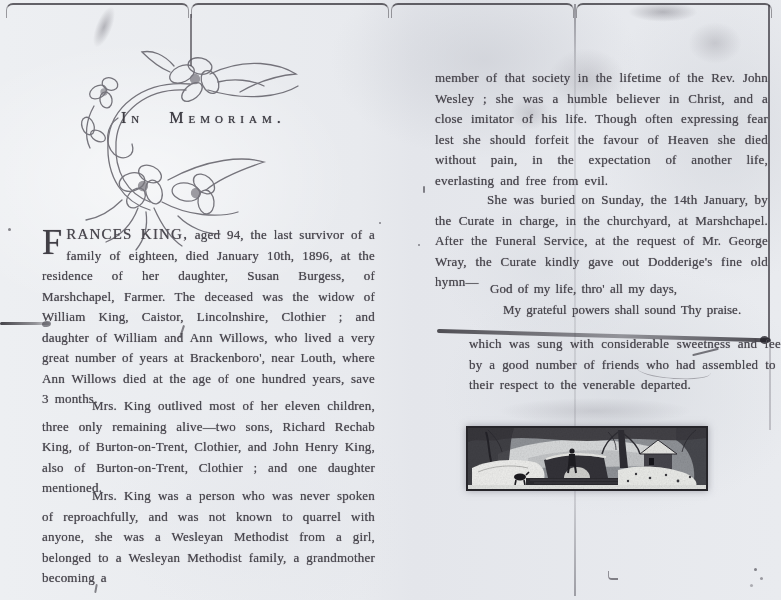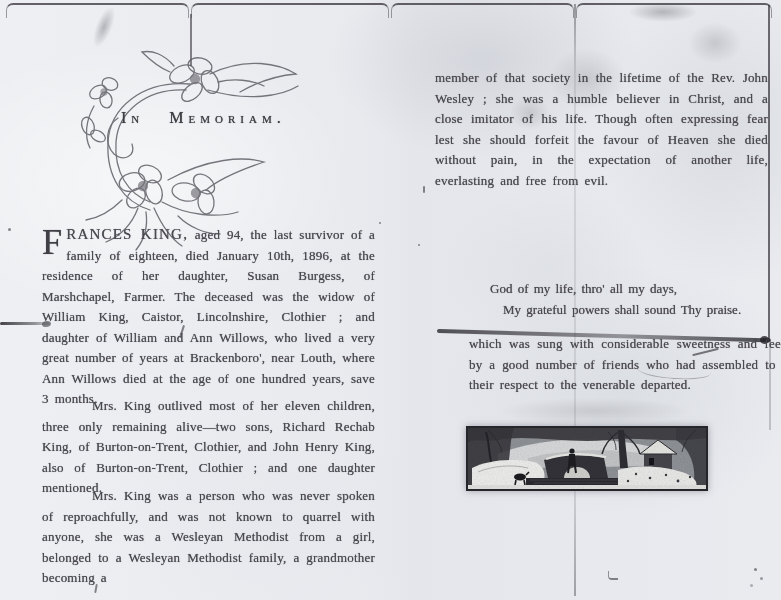--- a/index.html
+++ b/index.html
@@ -166,20 +166,21 @@
 
   <div id="title">In Memoriam.</div>
 
   <div class="para lp" style="top:224px;">
     <span class="dropcap">F</span><span class="bigname">RANCES KING,</span><span> aged 94, the last survivor of a family of eighteen, died January 10th, 1896, at the residence of her daughter, Susan Burgess, of Marshchapel, Farmer.  The deceased was the widow of William King, Caistor, Lincolnshire, Clothier ; and daughter of William and Ann Willows, who lived a very great number of years at Brackenboro', near Louth, where Ann Willows died at the age of one hundred years, save 3 months.</span>
   </div>
   <div class="para lp indent" style="top:396px;">Mrs. King outlived most of her eleven children, three only remaining alive—two sons, Richard Rechab King, of Burton-on-Trent, Clothier, and John Henry King, also of Burton-on-Trent, Clothier ; and one daughter mentioned.</div>
   <div class="para lp indent" style="top:486px;">Mrs. King was a person who was never spoken of reproachfully, and was not known to quarrel with anyone, she was a Wesleyan Methodist from a girl, belonged to a Wesleyan Methodist family, a grandmother becoming a</div>
 
   <div class="para rp" style="top:68px;">member of that society in the lifetime of the Rev. John Wesley ; she was a humble believer in Christ, and a close imitator of his life.  Though often expressing fear lest she should forfeit the favour of Heaven she died without pain, in the expectation of another life, everlasting and free from evil.</div>
+  <div class="para rp" style="top:190px;text-indent:52px;">She was buried on Sunday, the 14th January, by the Curate in charge, in the churchyard, at Marshchapel.  After the Funeral Service, at the request of Mr. George Wray, the Curate kindly gave out Dodderige's fine old hymn—</div>
   <div class="hymn" style="top:278px;">
     <div class="l1">God of my life, thro' all my days,</div>
     <div class="l2">My grateful powers shall sound Thy praise.</div>
   </div>
   <div class="para rp" style="top:334px;margin-left:34px;">which was sung with considerable sweetness and feeling by a good number of friends who had assembled to pay their respect to the venerable departed.</div>
 
   <div id="engraving">
     <svg width="238" height="61" viewBox="0 0 238 61">
       <defs>
         <filter id="grain" x="0" y="0" width="100%" height="100%">

